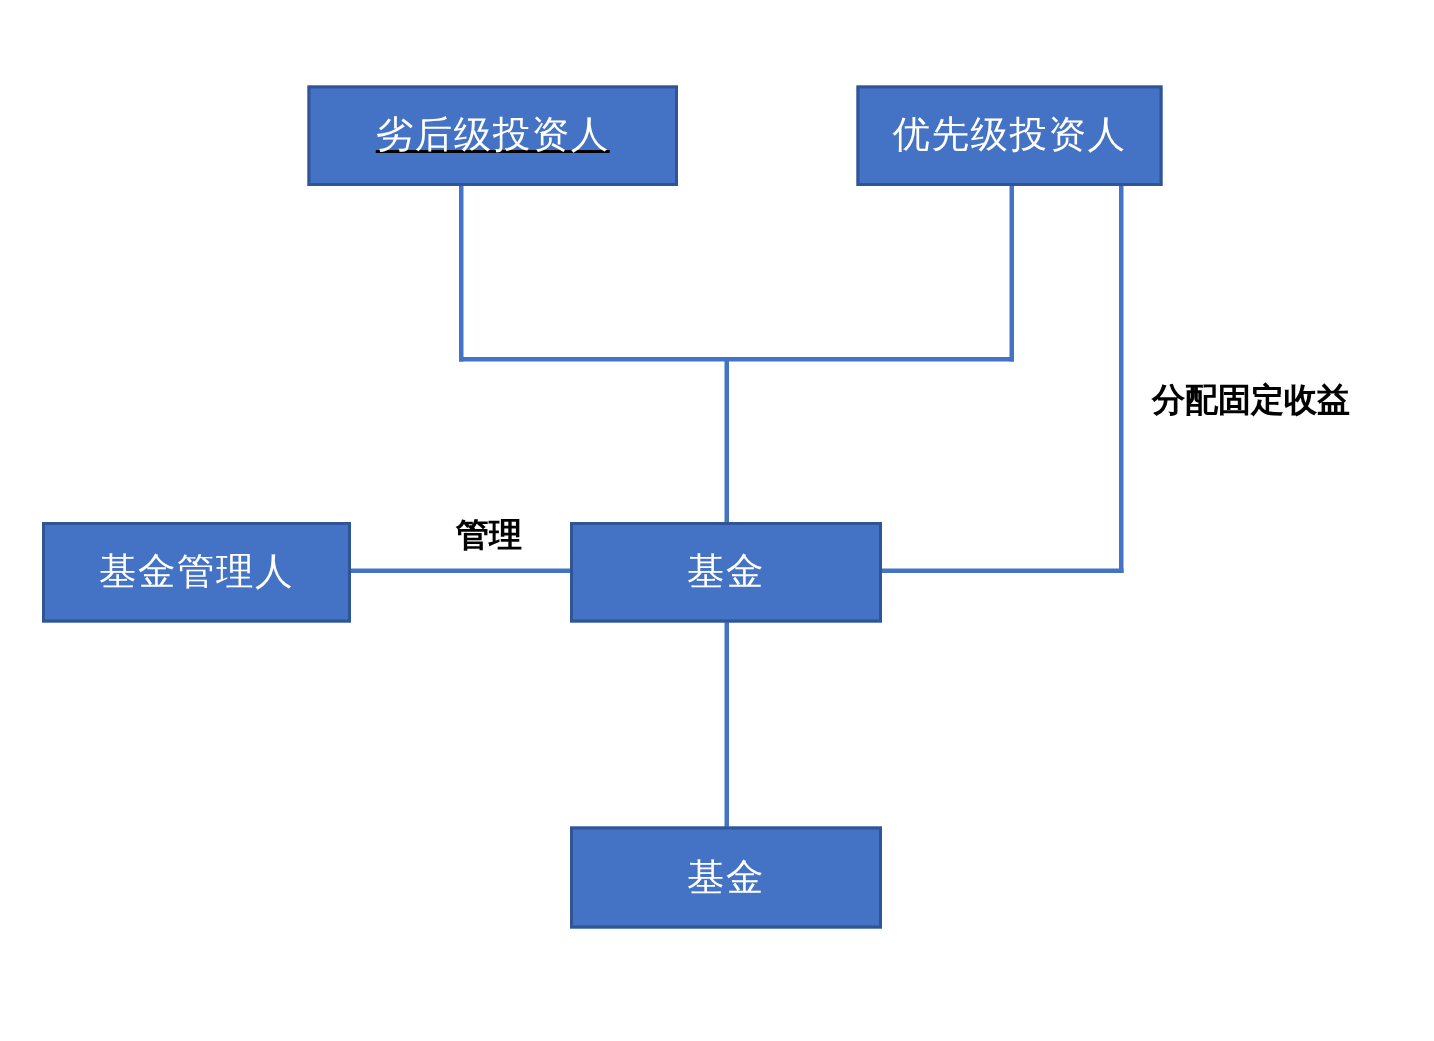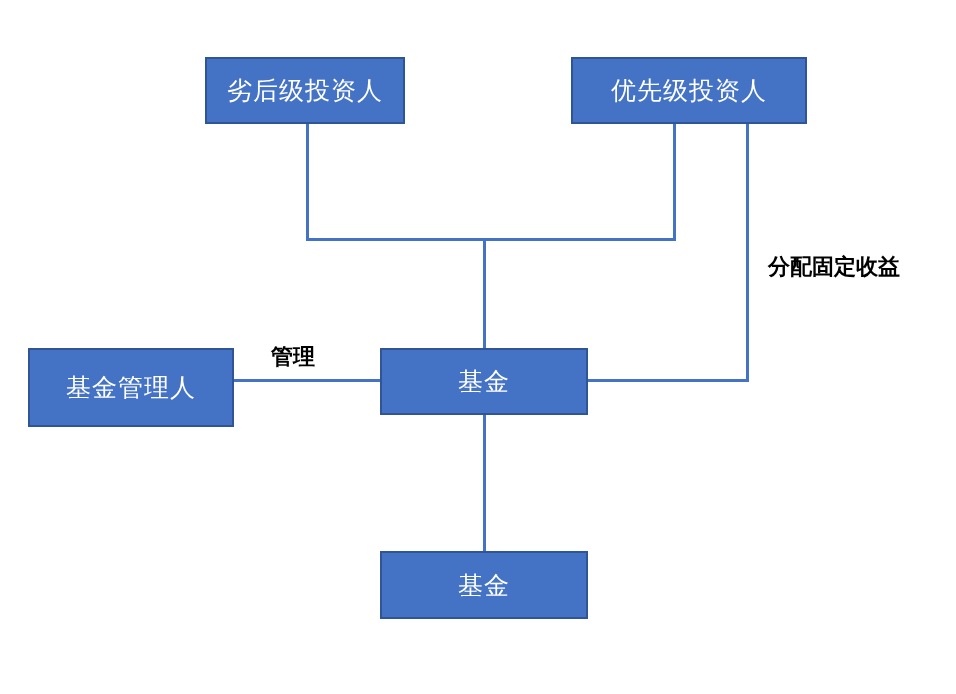--- a/index.html
+++ b/index.html
@@ -70,38 +70,38 @@
   <div class="conn conn-v" style="left:483px; top:238px; height:112px;"></div>
 
   <div class="conn conn-v" style="left:746px; top:124px; height:258px;"></div>
 
   <div class="conn conn-h" style="left:586px; top:379px; width:163px;"></div>
 
   <div class="conn conn-h" style="left:234px; top:379px; width:148px;"></div>
 
   <div class="conn conn-v" style="left:483px; top:413px; height:140px;"></div>
 
-  <div class="node" style="left:205px; top:57px; width:200px; height:67px;">
+  <div class="node" style="left:205px; top:57px; width:247px; height:67px;text-decoration:underline;">
     <span class="node-label">劣后级投资人</span>
   </div>
 
-  <div class="node" style="left:571px; top:57px; width:236px; height:67px;">
+  <div class="node" style="left:571px; top:57px; width:204px; height:67px;">
     <span class="node-label">优先级投资人</span>
   </div>
 
-  <div class="node" style="left:28px; top:348px; width:206px; height:79px;">
+  <div class="node" style="left:28px; top:348px; width:206px; height:67px;">
     <span class="node-label">基金管理人</span>
   </div>
 
   <div class="node" style="left:380px; top:348px; width:208px; height:67px;">
     <span class="node-label">基金</span>
   </div>
 
   <div class="node" style="left:380px; top:551px; width:208px; height:68px;">
     <span class="node-label">基金</span>
   </div>
 
   <div class="edge-label" style="left:768px; top:252px;">分配固定收益</div>
 
-  <div class="edge-label" style="left:271px; top:342px;">管理</div>
+  <div class="edge-label" style="left:304px; top:342px;">管理</div>
 
 
 </div>
 
 </body></html>

